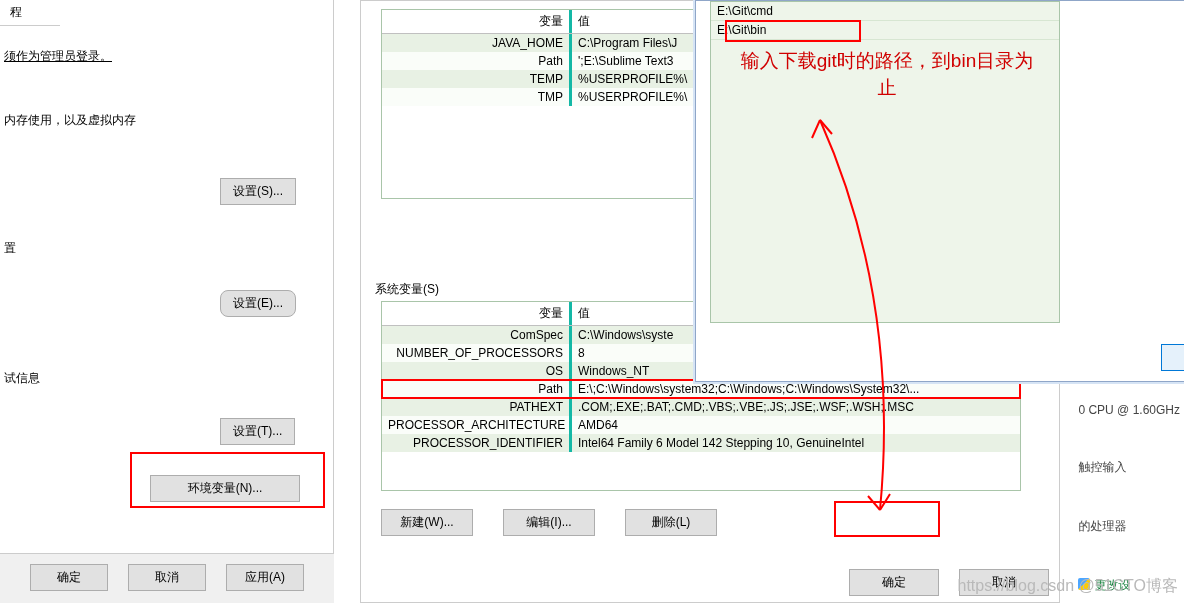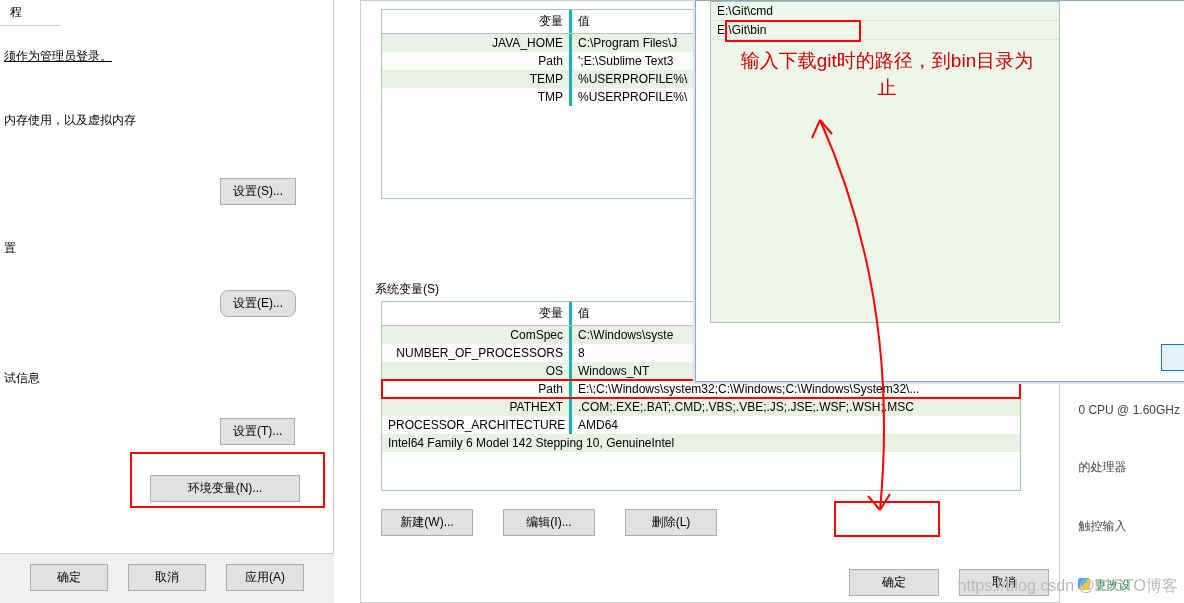--- a/index.html
+++ b/index.html
@@ -139,20 +139,21 @@
         </div>
         <div class="row">
           <div class="col-var">PATHEXT</div>
           <div class="col-val">.COM;.EXE;.BAT;.CMD;.VBS;.VBE;.JS;.JSE;.WSF;.WSH;.MSC</div>
         </div>
         <div class="row">
           <div class="col-var">PROCESSOR_ARCHITECTURE</div>
           <div class="col-val">AMD64</div>
         </div>
         <div class="row">
+          <div class="col-var">PROCESSOR_IDENTIFIER</div>
           <div class="col-val">Intel64 Family 6 Model 142 Stepping 10, GenuineIntel</div>
         </div>
       </div>
   </div>
 
   <div class="sys-btn-row">
     <div class="btn">新建(W)...</div>
     <div class="btn">编辑(I)...</div>
     <div class="btn">删除(L)</div>
   </div>
@@ -171,22 +172,22 @@
     <div class="red-box3"></div>
     <div class="annot">输入下载git时的路径，到bin目录为止</div>
   </div>
   <div class="path-ok">
     <div class="btn">确定</div>
   </div>
 </div>
 
 <div class="bg-info">
   <div class="bg-row">0 CPU @ 1.60GHz</div>
+  <div class="bg-row">触控输入</div>
   <div class="bg-row">的处理器</div>
-  <div class="bg-row">触控输入</div>
   <div class="bg-row changelink">
     <span class="shield"></span><span>更改设</span>
   </div>
 </div>
 
 <div class="watermark">https://blog.csdn @51CTO博客</div>
 
 <svg class="arrow-svg">
   <path d="M 820 120 Q 900 300 880 510" stroke="red" stroke-width="2" fill="none"></path>
   <path d="M 820 120 l -8 18 M 820 120 l 12 14" stroke="red" stroke-width="2" fill="none"></path>

